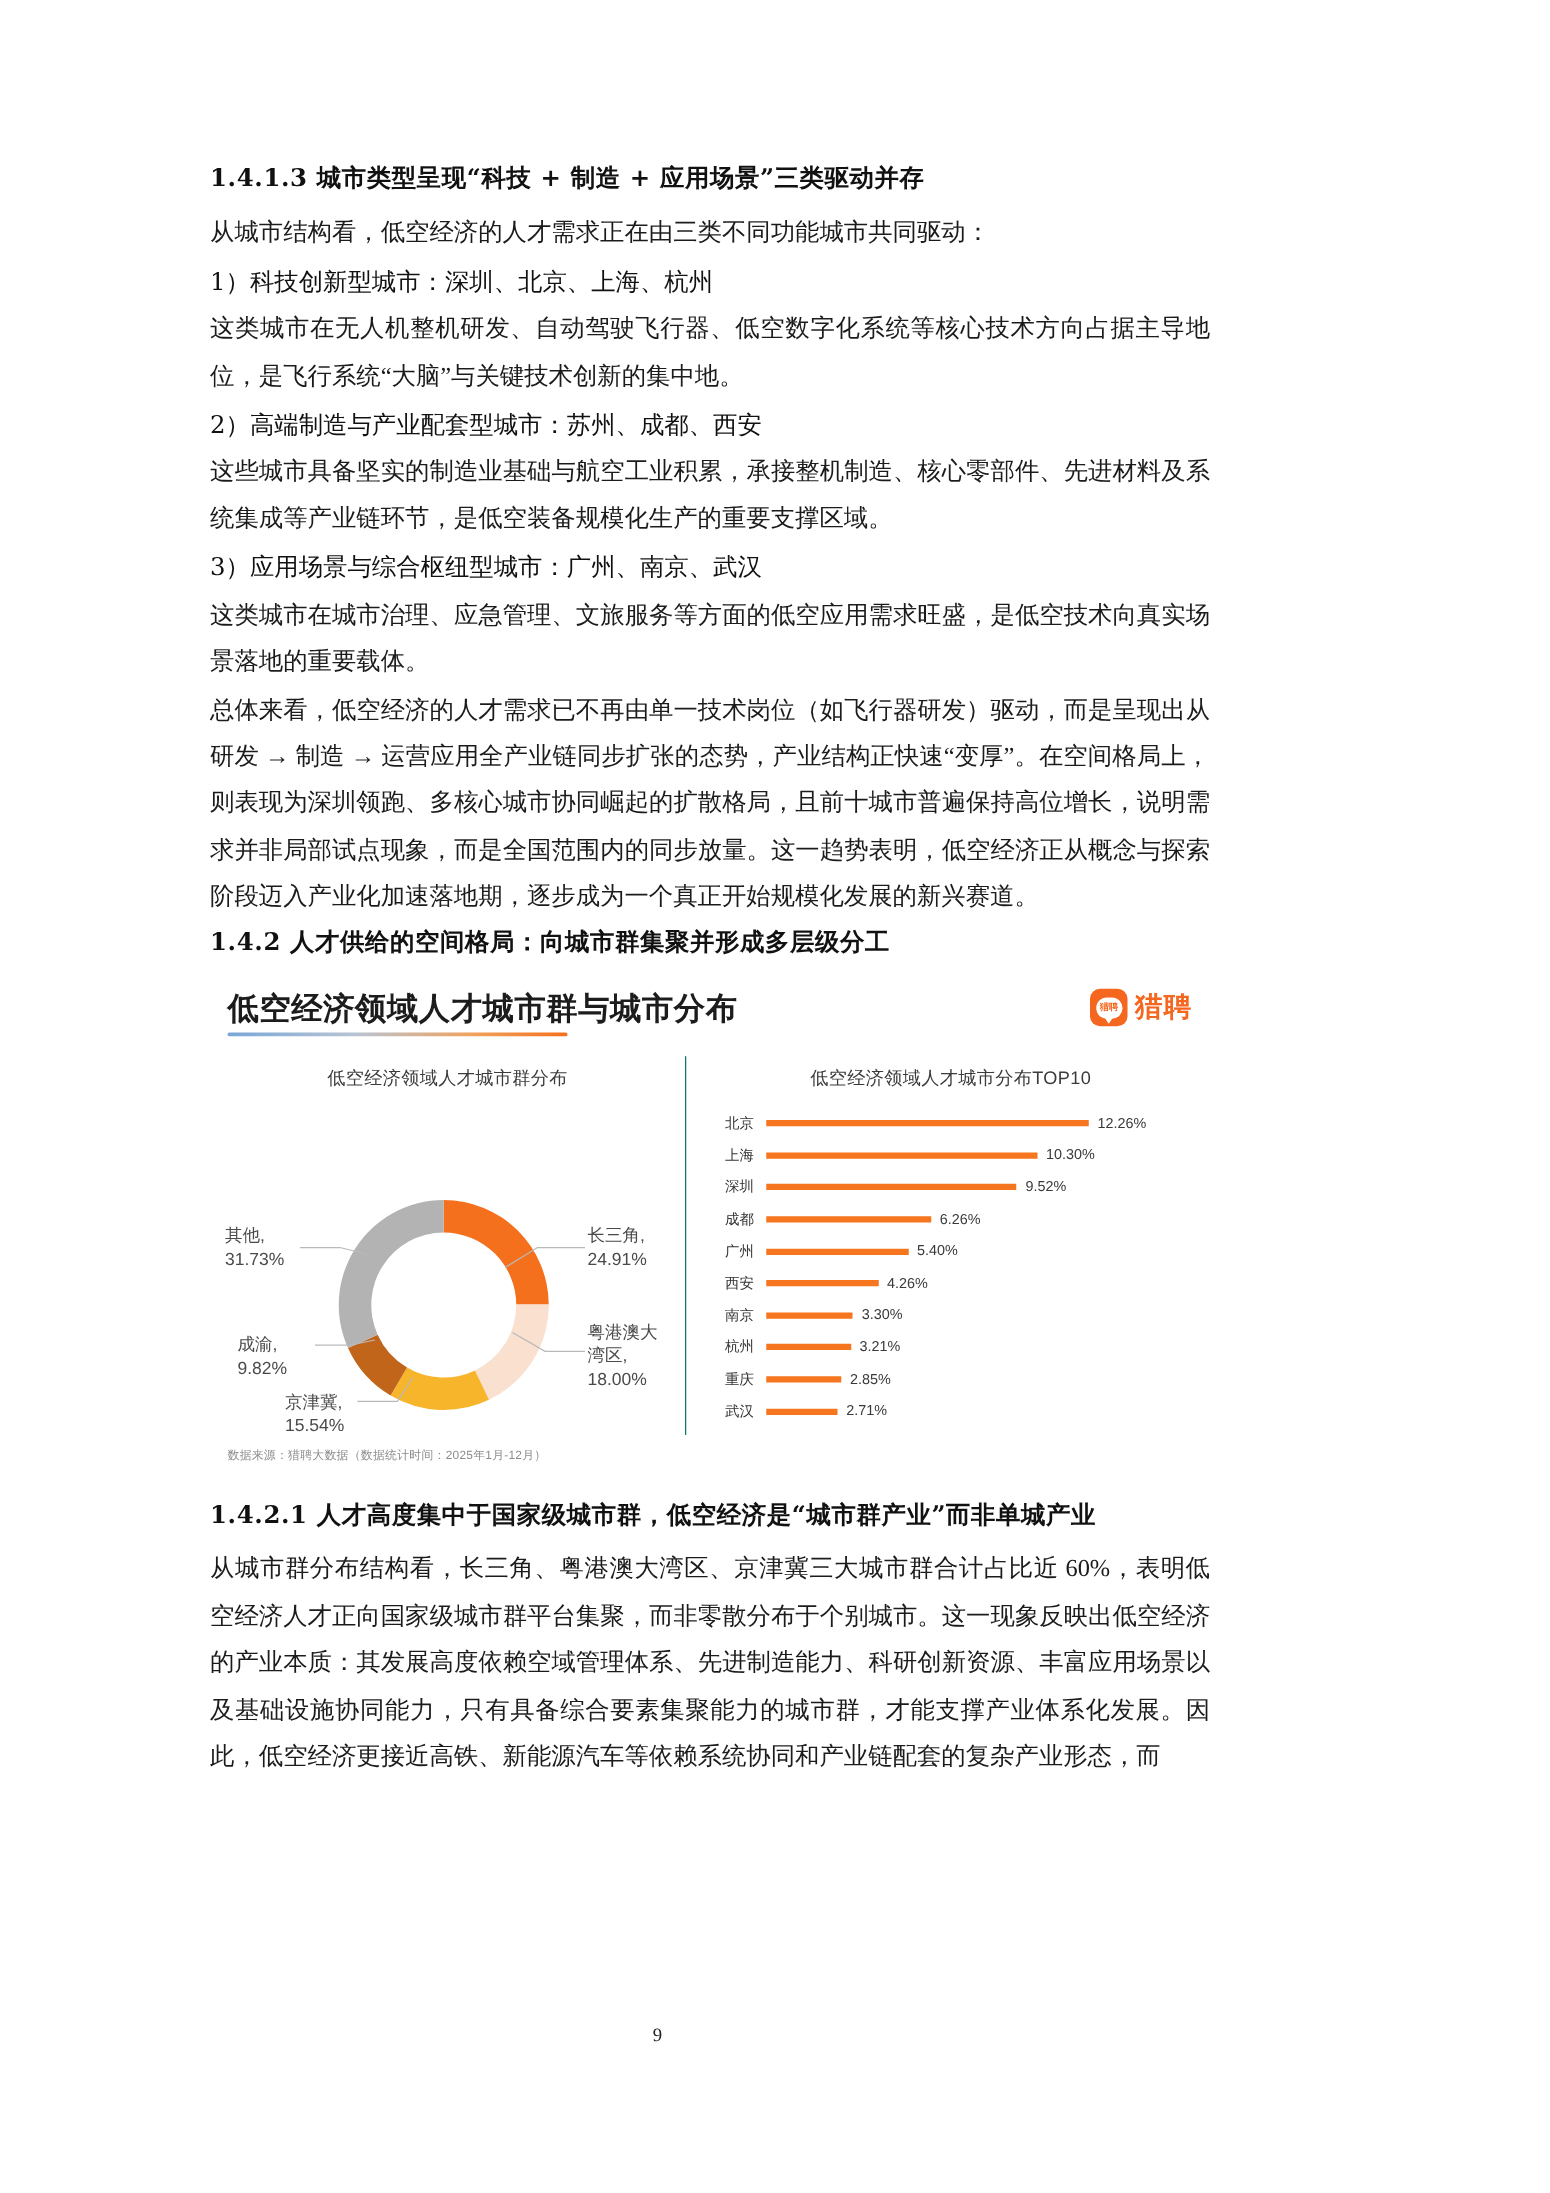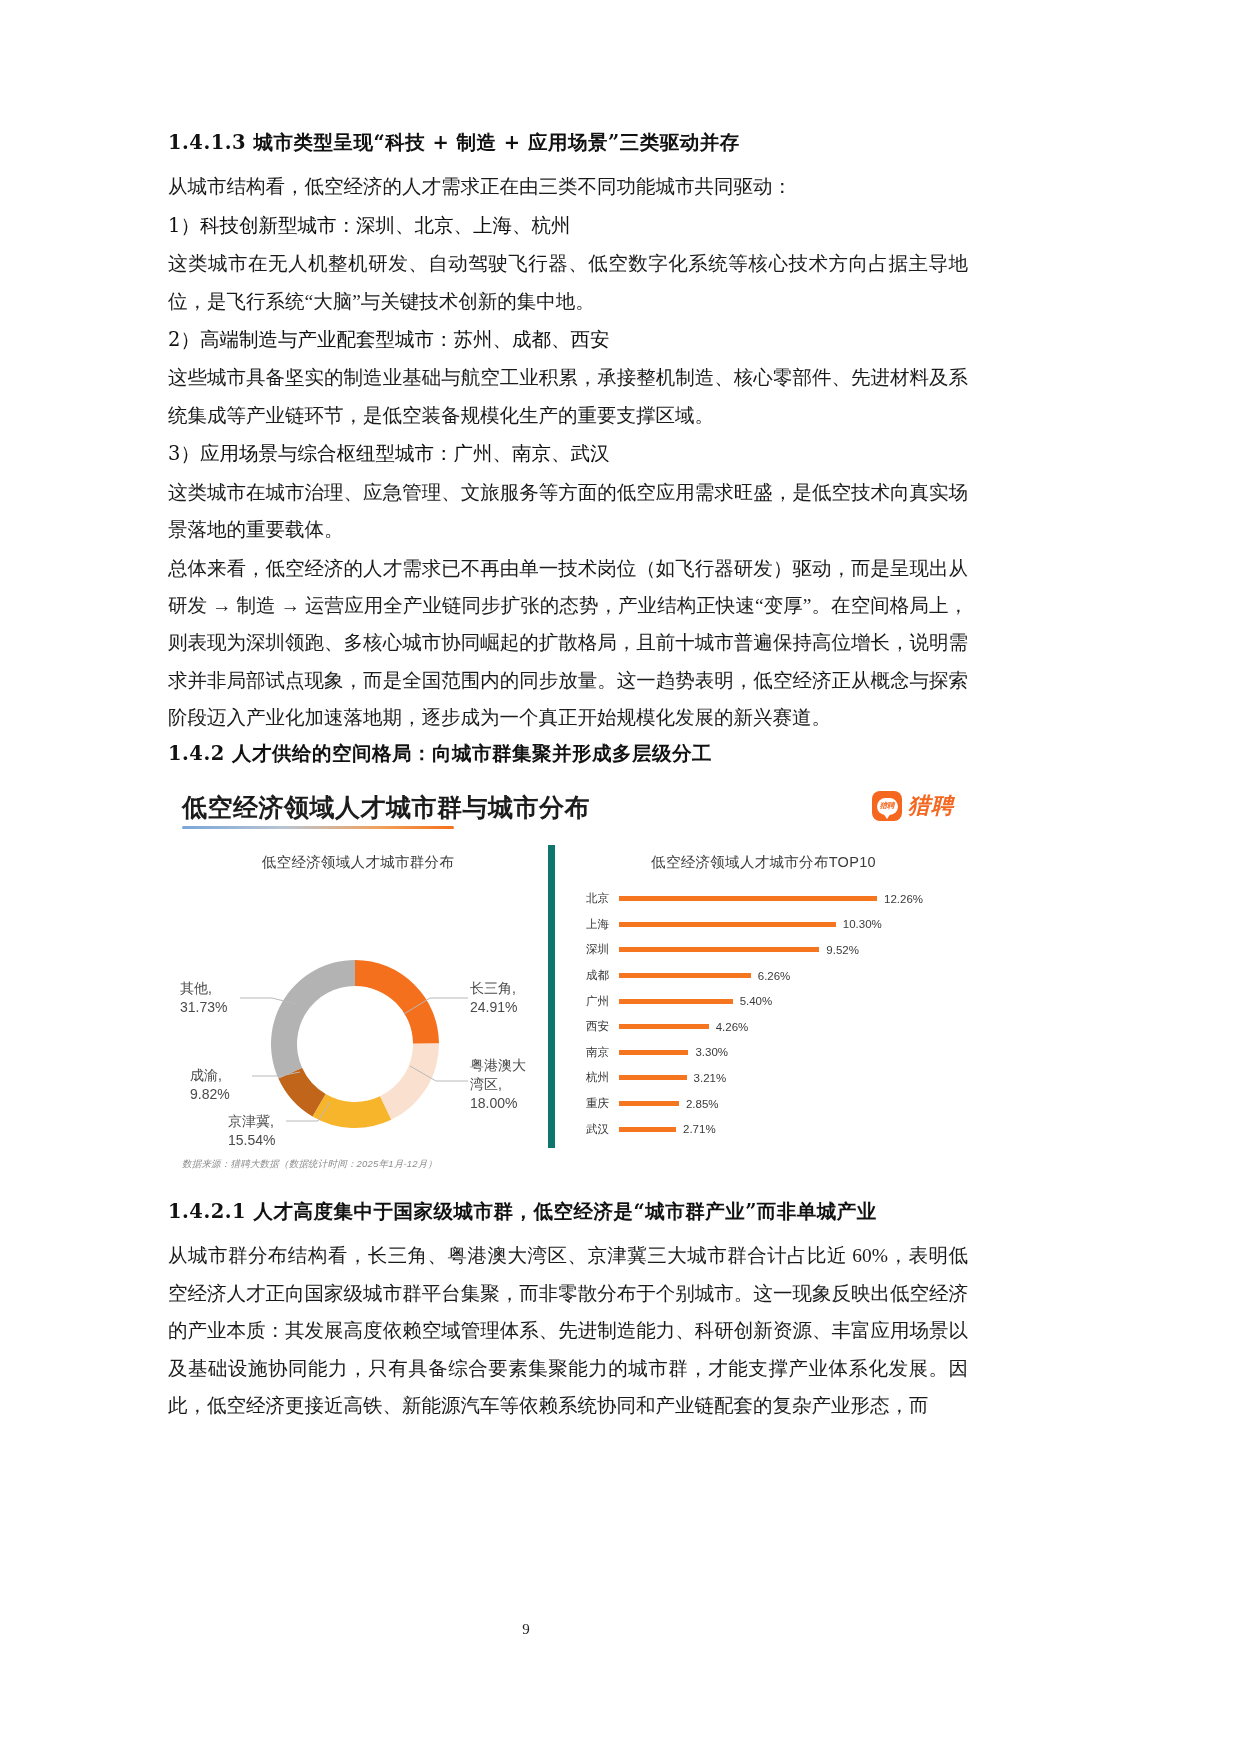--- a/index.html
+++ b/index.html
@@ -80,21 +80,20 @@
     height:3px;
     background:linear-gradient(to right,#7aa7d9 0%,#b9c4d2 38%,#f0a25e 72%,#f5701c 100%);
     border-radius:2px;
   }
   .brand{
     position:absolute;
     right:14px; top:8px;
     display:flex;
     align-items:center;
     gap:6px;
-    font-style:italic;
   }
   .brand-mark{
     width:30px;height:30px;
     border-radius:8px;
     background:#F5661E;
     position:relative;
     display:flex;align-items:center;justify-content:center;
   }
   .brand-bubble{
     width:21px;height:17px;
@@ -132,21 +131,21 @@
     display:flex;
     padding:6px 0 0 0;
   }
   .panel-left{
     width:380px;
     position:relative;
   }
   .panel-right{
     width:420px;
     position:relative;
-    border-left:7px solid #0f766e;
+    border-left:1px solid #0f766e;
     padding-left:4px;
     box-sizing:border-box;
   }
   .panel-title{
     font-family:"Liberation Sans","DejaVu Sans",sans-serif;
     font-size:14.5px;
     color:#3b3b3b;
     text-align:center;
     margin:8px 0 0 0;
     letter-spacing:.3px;
@@ -204,21 +203,20 @@
     margin-left:7px;
     white-space:nowrap;
   }
 
   .source{
     font-family:"Liberation Sans","DejaVu Sans",sans-serif;
     font-size:9.5px;
     color:#8c8c8c;
     margin:10px 0 0 14px;
     letter-spacing:.2px;
-    font-style:italic;
   }
 
   .pagenum{
     position:absolute;
     left:0;right:0;
     bottom:116px;
     text-align:center;
     font-family:"Liberation Serif","DejaVu Serif",serif;
     font-size:15px;
     color:#222;

